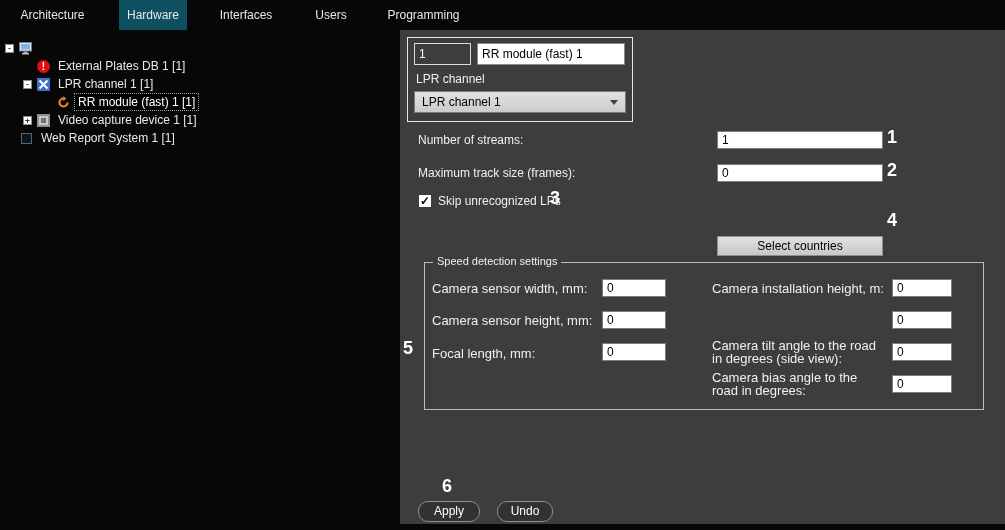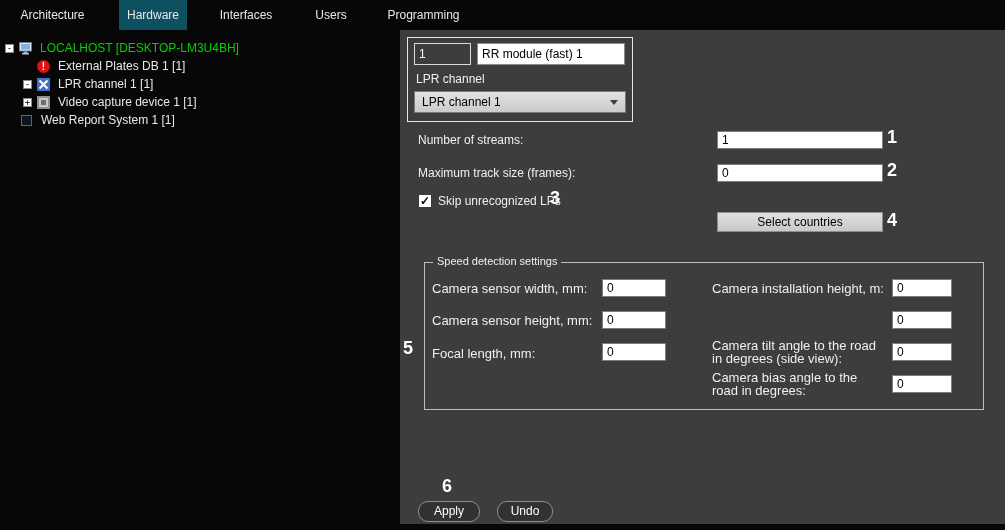--- a/index.html
+++ b/index.html
@@ -41,21 +41,21 @@
            font-size:12px; padding:0 7px; display:flex; justify-content:space-between; align-items:center; cursor:default; }
   .chev-tri { width:0; height:0; border-left:4px solid transparent; border-right:4px solid transparent;
               border-top:5px solid #404040; }
   .field-label { position:absolute; font-size:12px; line-height:14px; }
   .text-input { position:absolute; height:18px; background:#fff; border:1px solid #7d7d7d;
                 font-size:12px; padding:0 4px; color:#000; font-family:inherit; }
   .ann { position:absolute; color:#fff; font-weight:bold; font-size:18px; font-family:"Liberation Sans", sans-serif; }
   .checkbox { position:absolute; width:14px; height:14px; background:#fff; border:1px solid #3c3c3c;
               color:#000; font-size:12px; line-height:12px; text-align:center; font-weight:bold; cursor:default; }
   .btn-light { position:absolute; background:linear-gradient(#e0e0e0,#c8c8c8); border:1px solid #8f8f8f;
-               font-size:12px; color:#000; text-align:center; line-height:18px; cursor:default; font-family:inherit; }
+               font-size:12px; color:#000; text-align:center; line-height:18px; cursor:default; font-family:inherit;margin-top:24px; }
   .groupbox { position:absolute; left:24px; top:232px; width:560px; height:148px; border:1px solid #bdbdbd; }
   .group-title { position:absolute; left:8px; top:-8px; background:#3d3d3d; padding:0 4px; font-size:11px; }
   .glabel { position:absolute; font-size:13px; line-height:13px; }
   .btn-dark { position:absolute; background:#323232; border:1px solid #8f8f8f; border-radius:10px;
               color:#fff; font-size:12px; text-align:center; line-height:19px; cursor:default; font-family:inherit; }
   .bottom-strip { position:absolute; left:0; bottom:0; width:100%; height:6px; background:#070707; }
 </style>
 </head>
 <body>
 
@@ -74,21 +74,20 @@
     <div class="trow" style="padding-left:5px">
       <span class="expander">-</span>
       <span class="ticon">
         <svg width="13" height="13" viewBox="0 0 13 13">
           <rect x="0.5" y="0.5" width="12" height="8.5" fill="#dfe7ef" stroke="#6a7a8a"></rect>
           <rect x="2" y="2" width="9" height="5.5" fill="#7fb2e5"></rect>
           <rect x="4.5" y="9.5" width="4" height="1.5" fill="#9aa7b4"></rect>
           <rect x="3" y="11" width="7" height="1.5" fill="#b9c4cf"></rect>
         </svg>
       </span>
-      <span class="tlabel green">LOCALHOST [DESKTOP-LM3U4BH]</span>
     </div>
 
     <div class="trow" style="padding-left:23px">
       <span class="exp-spacer"></span>
       <span class="ticon">
           <span class="alert-icon">!</span>
         </span>
       <span class="tlabel">External Plates DB 1 [1]</span>
     </div>
 
@@ -96,20 +95,29 @@
       <span class="expander">-</span>
       <span class="ticon">
         <svg width="13" height="13" viewBox="0 0 13 13">
           <rect width="13" height="13" fill="#3f6fd0"></rect>
           <path d="M2.5 2.5 L10.5 10.5 M10.5 2.5 L2.5 10.5" stroke="#fff" stroke-width="2"></path>
         </svg>
       </span>
       <span class="tlabel">LPR channel  1 [1]</span>
     </div>
 
+    <div class="trow" style="padding-left:57px">
+      <span class="ticon">
+        <svg width="13" height="13" viewBox="0 0 13 13">
+          <path d="M10.5 6.5 A4 4 0 1 1 6.5 2.5" fill="none" stroke="#f08a1d" stroke-width="2.2"></path>
+          <path d="M6.2 0.2 L6.2 5 L9.4 2.6 Z" fill="#f08a1d"></path>
+        </svg>
+      </span>
+      <span class="tlabel selected">RR module (fast) 1 [1]</span>
+    </div>
 
     <div class="trow" style="padding-left:23px">
       <span class="expander">+</span>
       <span class="ticon">
         <svg width="13" height="13" viewBox="0 0 13 13">
           <rect width="13" height="13" fill="#8f8f8f"></rect>
           <rect x="2" y="2" width="9" height="9" fill="#c9c9c9"></rect>
           <rect x="4" y="4" width="5" height="5" fill="#6f6f6f"></rect>
         </svg>
       </span>

